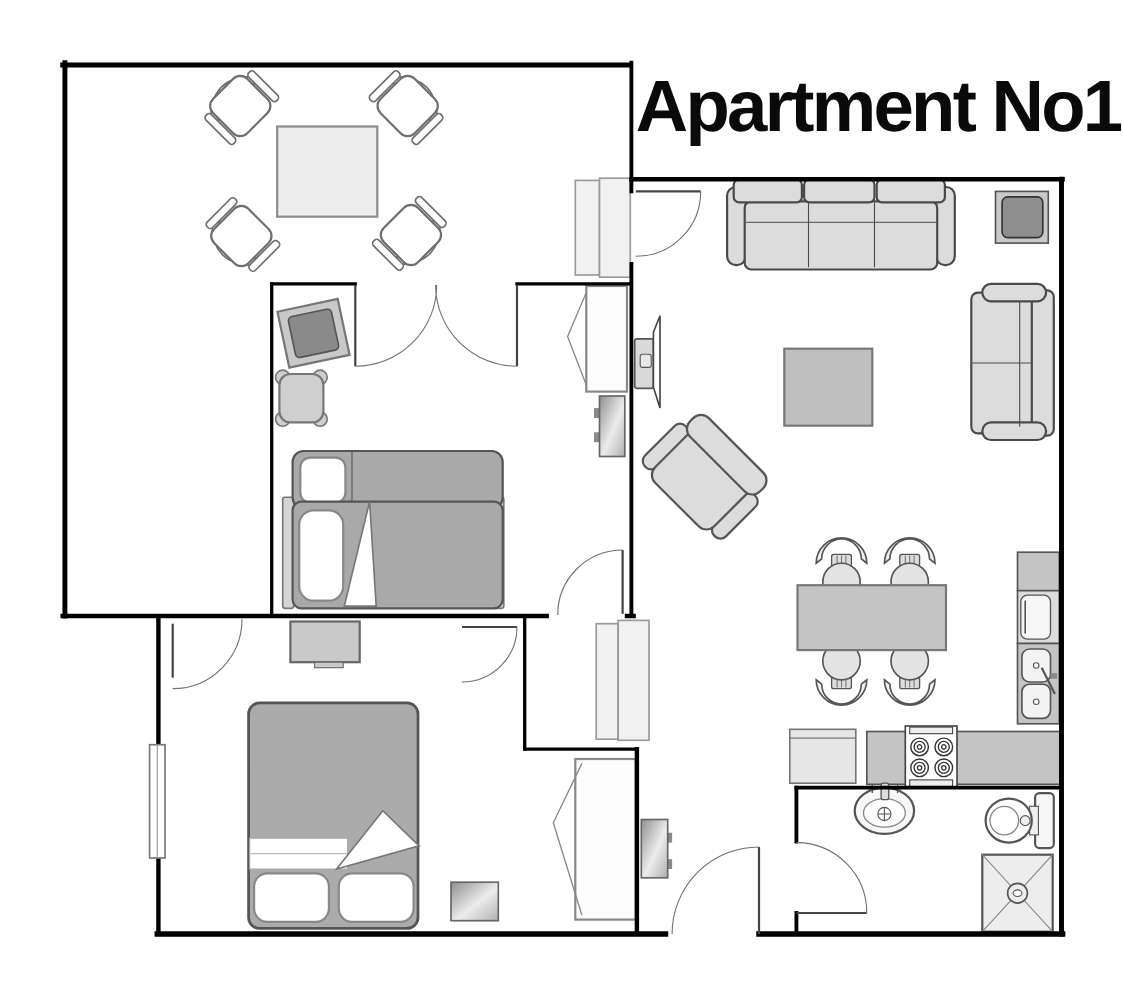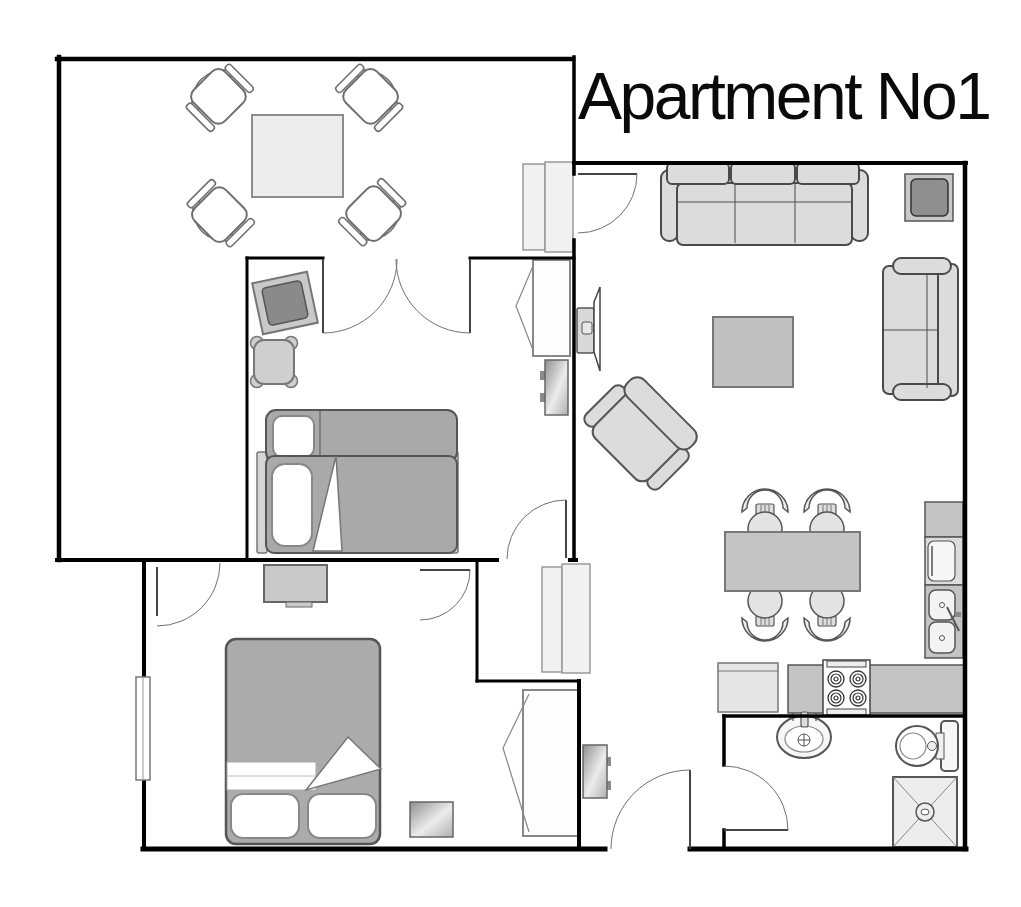--- a/index.html
+++ b/index.html
@@ -1,20 +1,20 @@
 <!DOCTYPE html>
 <html><head>
 <meta charset="utf-8">
 <style>
   html,body{margin:0;padding:0;background:#ffffff;}
   .stage{position:relative;width:1021px;height:907px;background:#fff;overflow:hidden;
          font-family:"Liberation Sans", sans-serif;}
   .plan-title{position:absolute;left:578px;top:58px;width:436px;
               font-size:66px;letter-spacing:-2.5px;color:#0a0a0a;white-space:nowrap;
-              font-family:"Liberation Sans", sans-serif;}
+              font-family:"Liberation Sans", sans-serif;font-weight:bold;}
   svg{position:absolute;left:0;top:0;}
 </style>
 </head>
 <body>
 
 <div class="stage">
   <div class="plan-title">Apartment No1</div>
 
   <svg width="1021" height="907" viewBox="0 0 1021 907">
     <defs>

